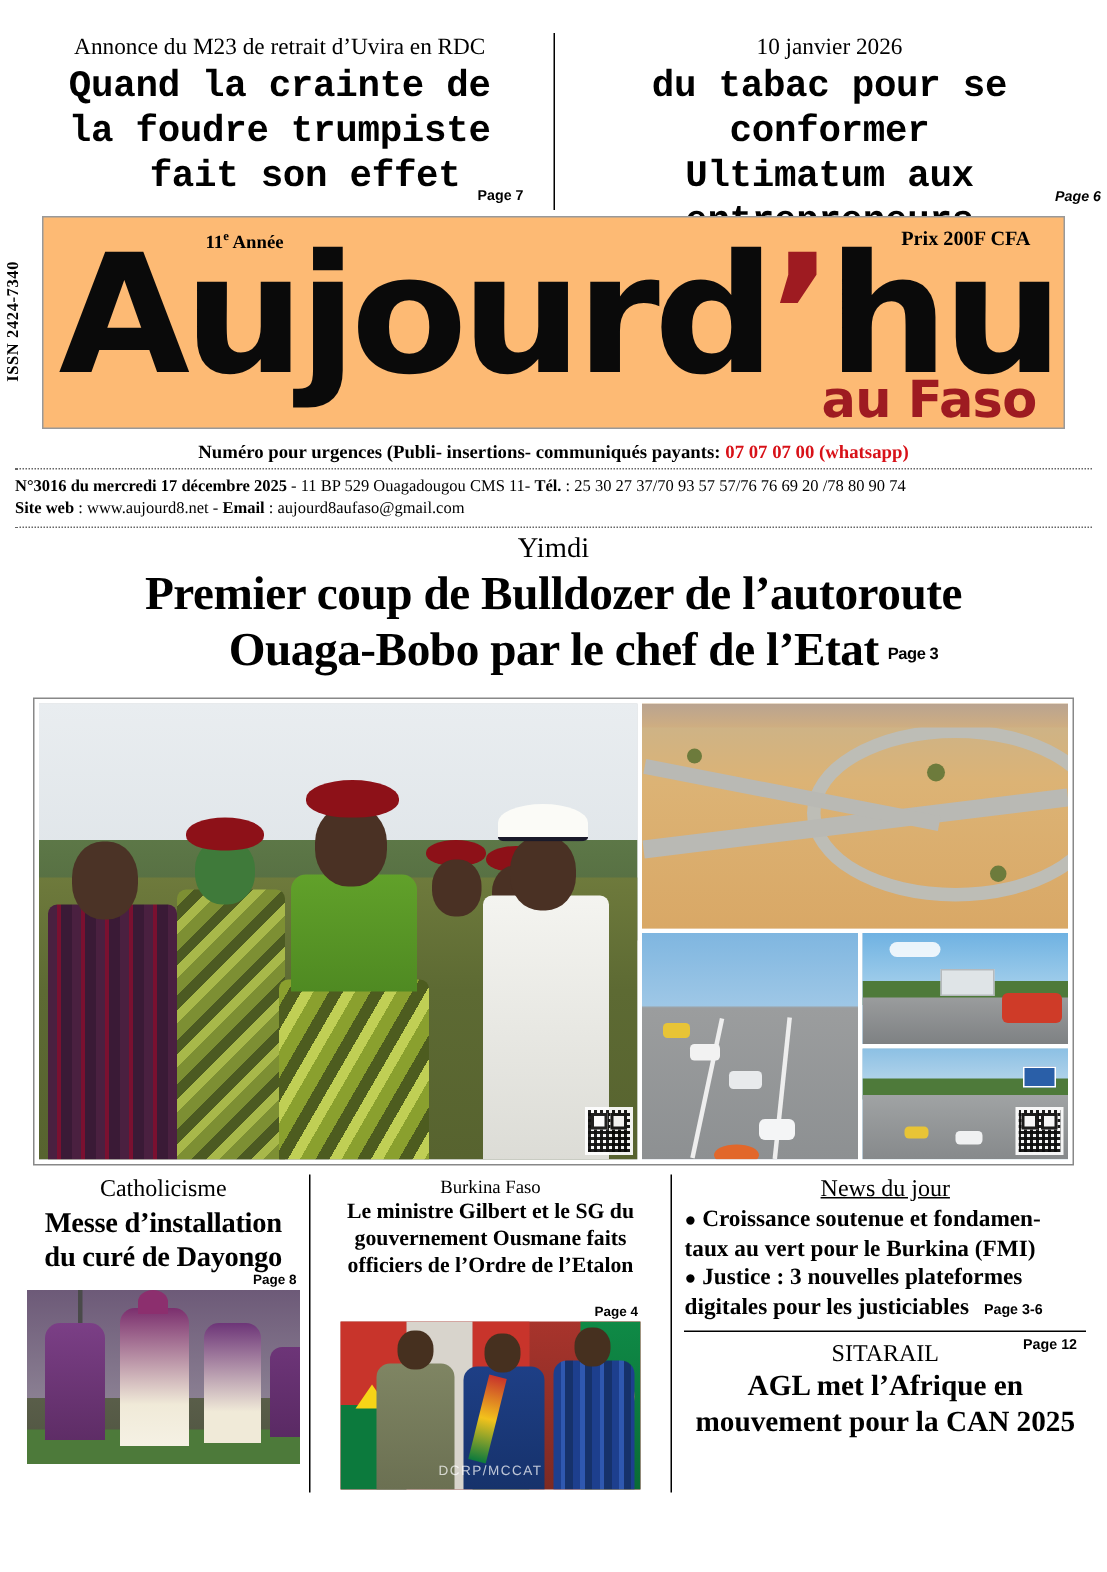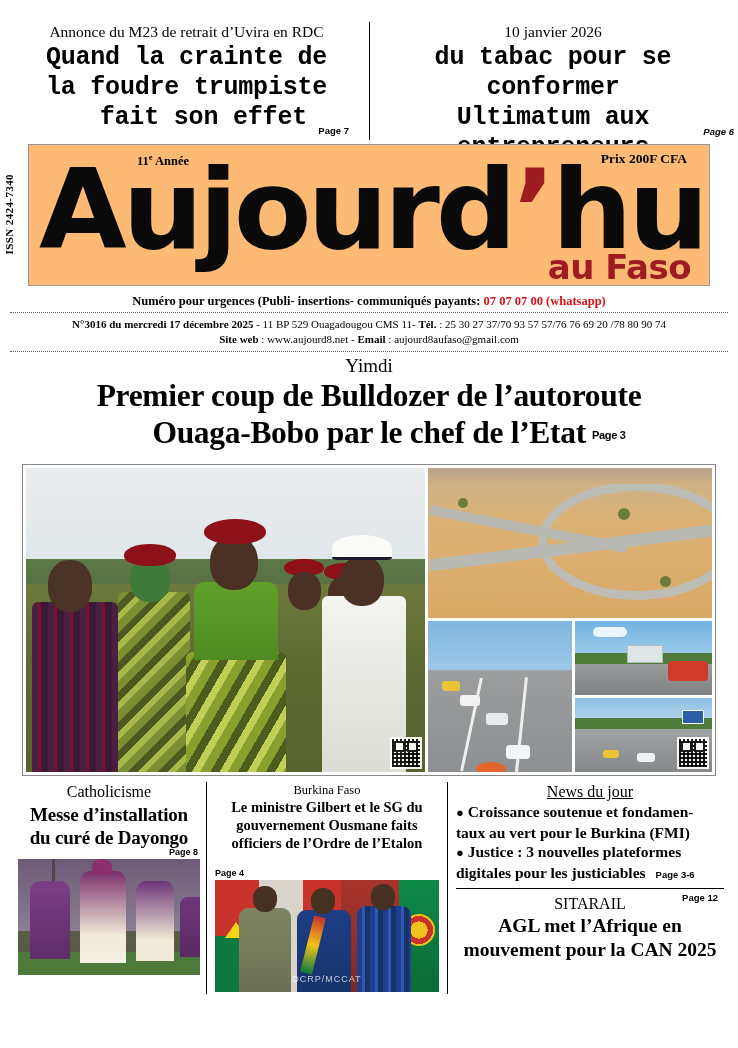--- a/index.html
+++ b/index.html
@@ -157,21 +157,20 @@
   }
   .urgence .phone { color: #d81118; }
 
   .dotline {
     border-top: 1.2px dotted #666;
     margin: 0 10px;
     height: 0;
   }
 
   .imprint {
-    text-align: center;
     font-family: "Liberation Serif", serif;
     font-size: 11px;
     line-height: 15px;
     padding: 4px 10px 4px 10px;
   }
   .imprint b { font-weight: bold; }
 
   
   .lead-block {
     text-align: center;
@@ -295,21 +294,21 @@
   .bottom {
     margin: 6px 0 0 0;
     display: flex;
     width: 738px;
     height: 212px;
     box-sizing: border-box;
     padding: 0 14px 0 18px;
   }
   .bcol { box-sizing: border-box; position: relative; }
   .bcol-1 { width: 196px; padding-right: 6px; text-align: center; }
-  .bcol-2 { width: 252px; padding: 0 8px; border-left: 1.3px solid #000; border-right: 1.3px solid #000; text-align: center; }
+  .bcol-2 { width: 252px; padding: 0 20px; border-left: 1.3px solid #000; border-right: 1.3px solid #000; text-align: center; }
   .bcol-3 { width: 288px; padding-left: 8px; }
 
   .b-kicker {
     font-family: "Liberation Serif", serif;
     font-size: 16px;
     line-height: 20px;
     margin-bottom: 1px;
   }
   .b-kicker-sm {
     font-family: "Liberation Serif", serif;
@@ -331,21 +330,21 @@
   }
   .b-pageref {
     font-family: "Liberation Sans", sans-serif;
     font-size: 9px;
     font-weight: bold;
     display: block;
     text-align: right;
     padding-right: 2px;
     margin-top: -2px;
   }
-  .b-pageref-c { text-align: left; margin-top: 16px; }
+  .b-pageref-c { text-align: right; margin-top: 16px; }
 
   .bphoto {
     width: 100%;
     position: relative;
     overflow: hidden;
     margin-top: 2px;
   }
   .bphoto-1 { height: 116px; background: linear-gradient(180deg,#6c6f58,#4e5340); }
   .bphoto-2 { height: 112px; background: linear-gradient(180deg,#a8342c,#7d2a22); }
 

